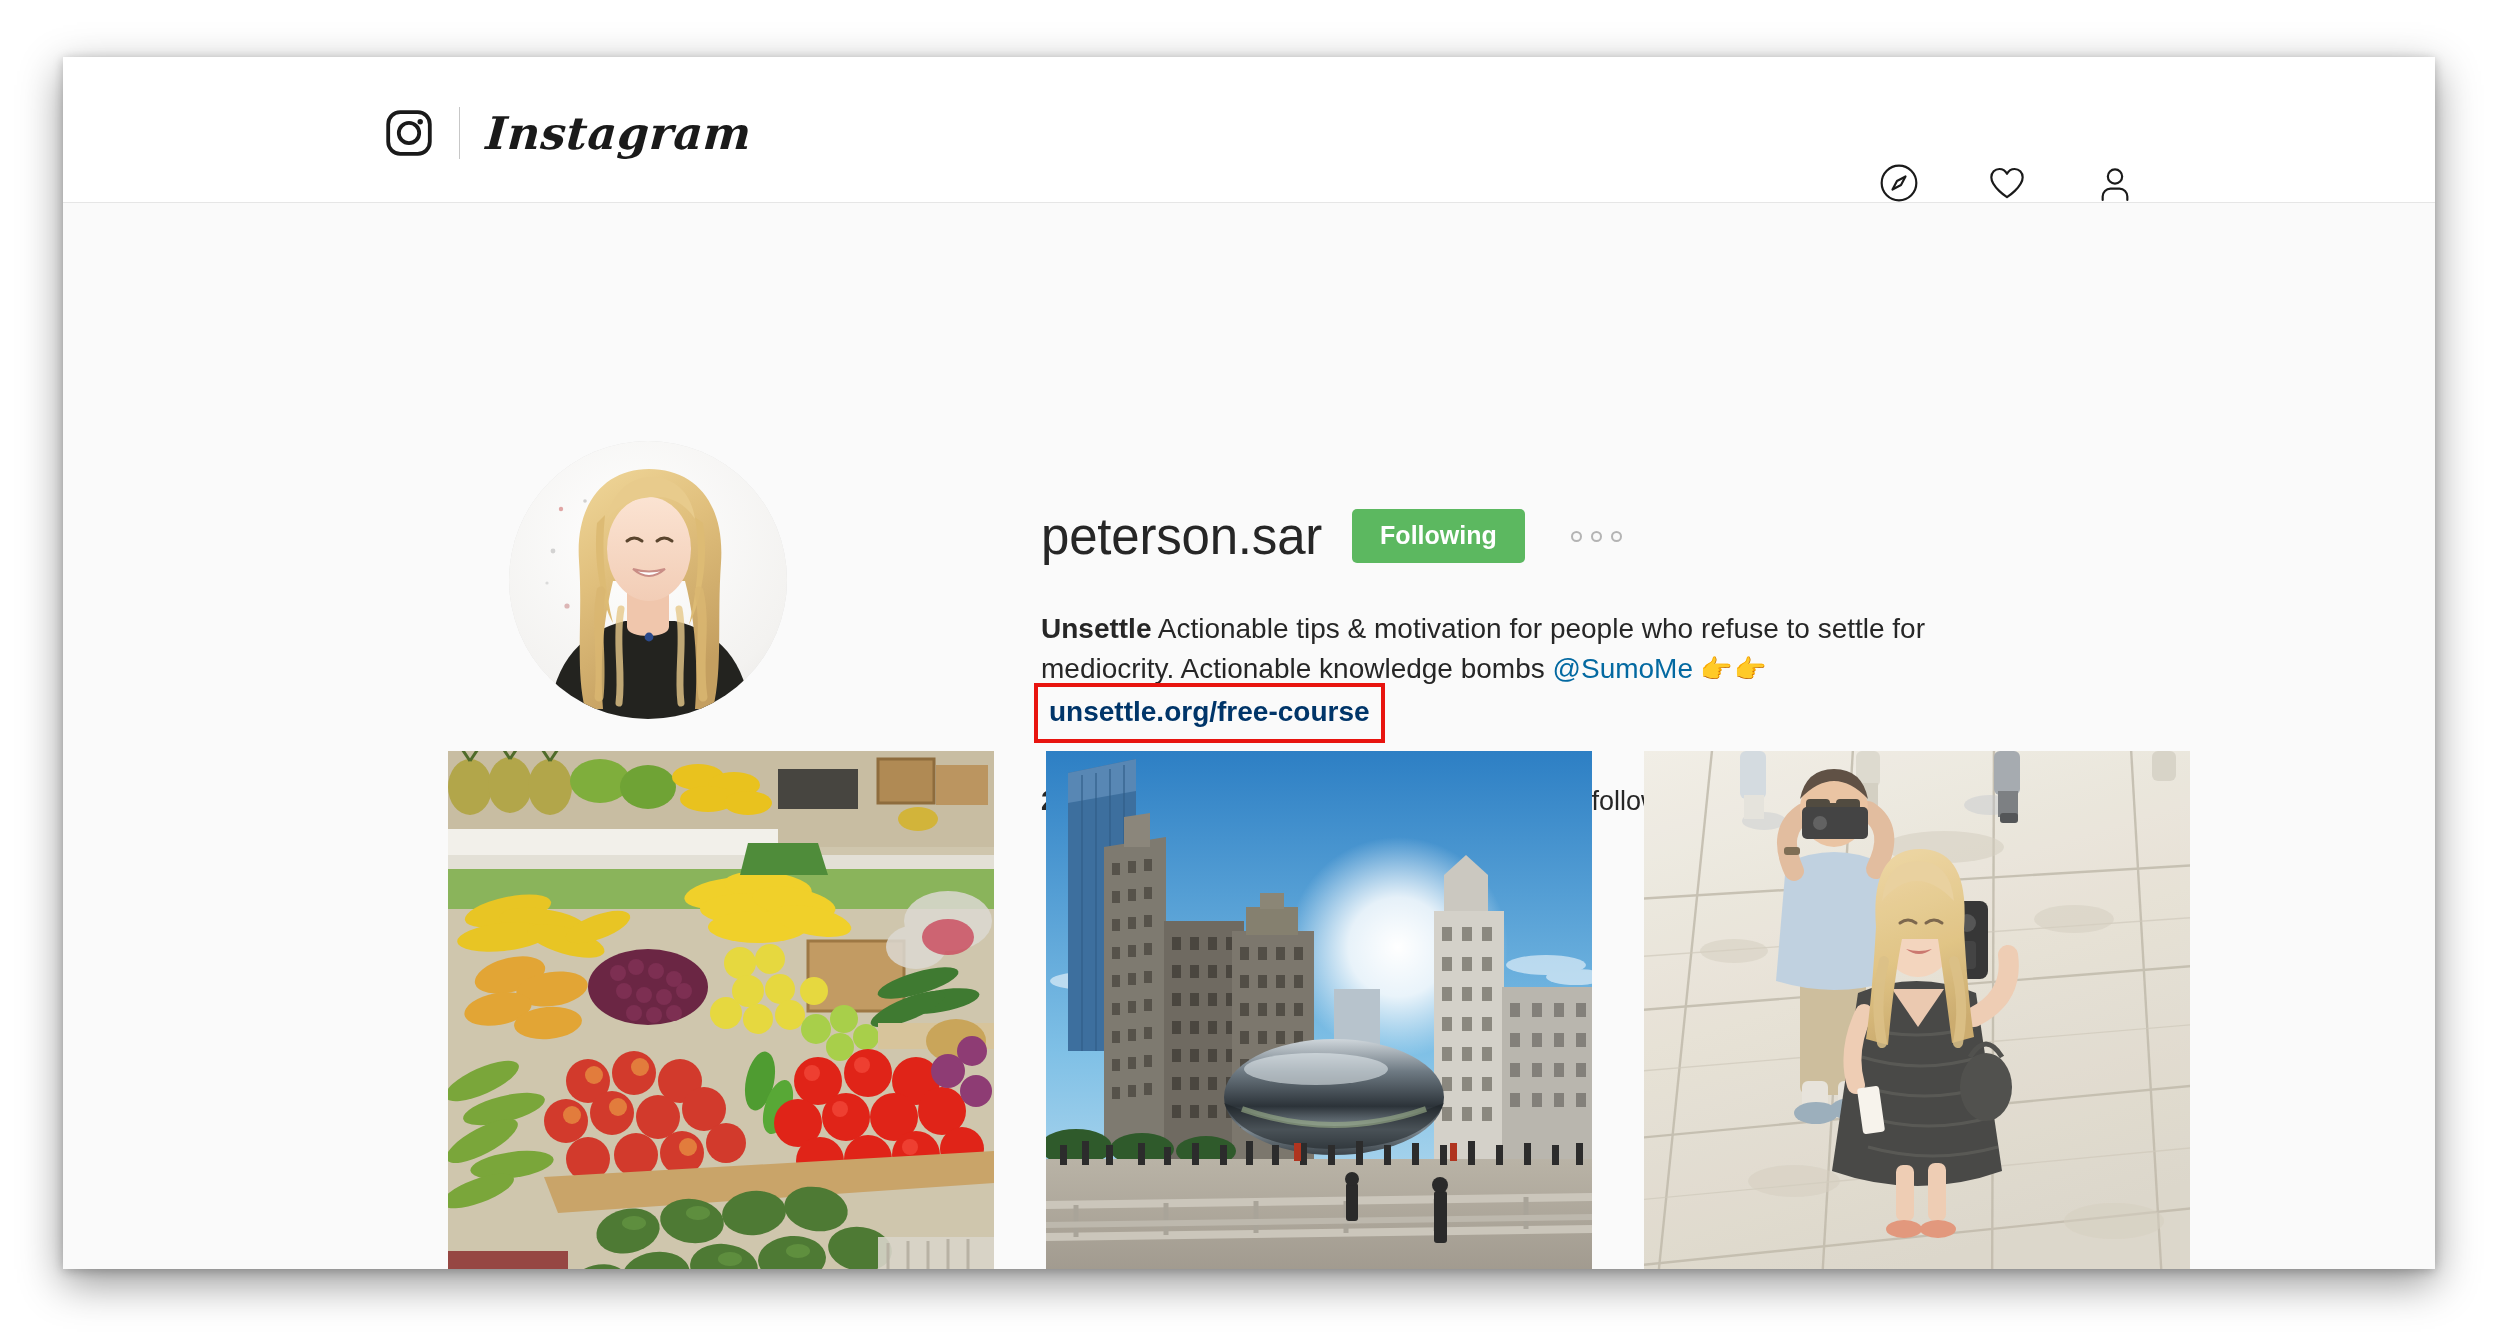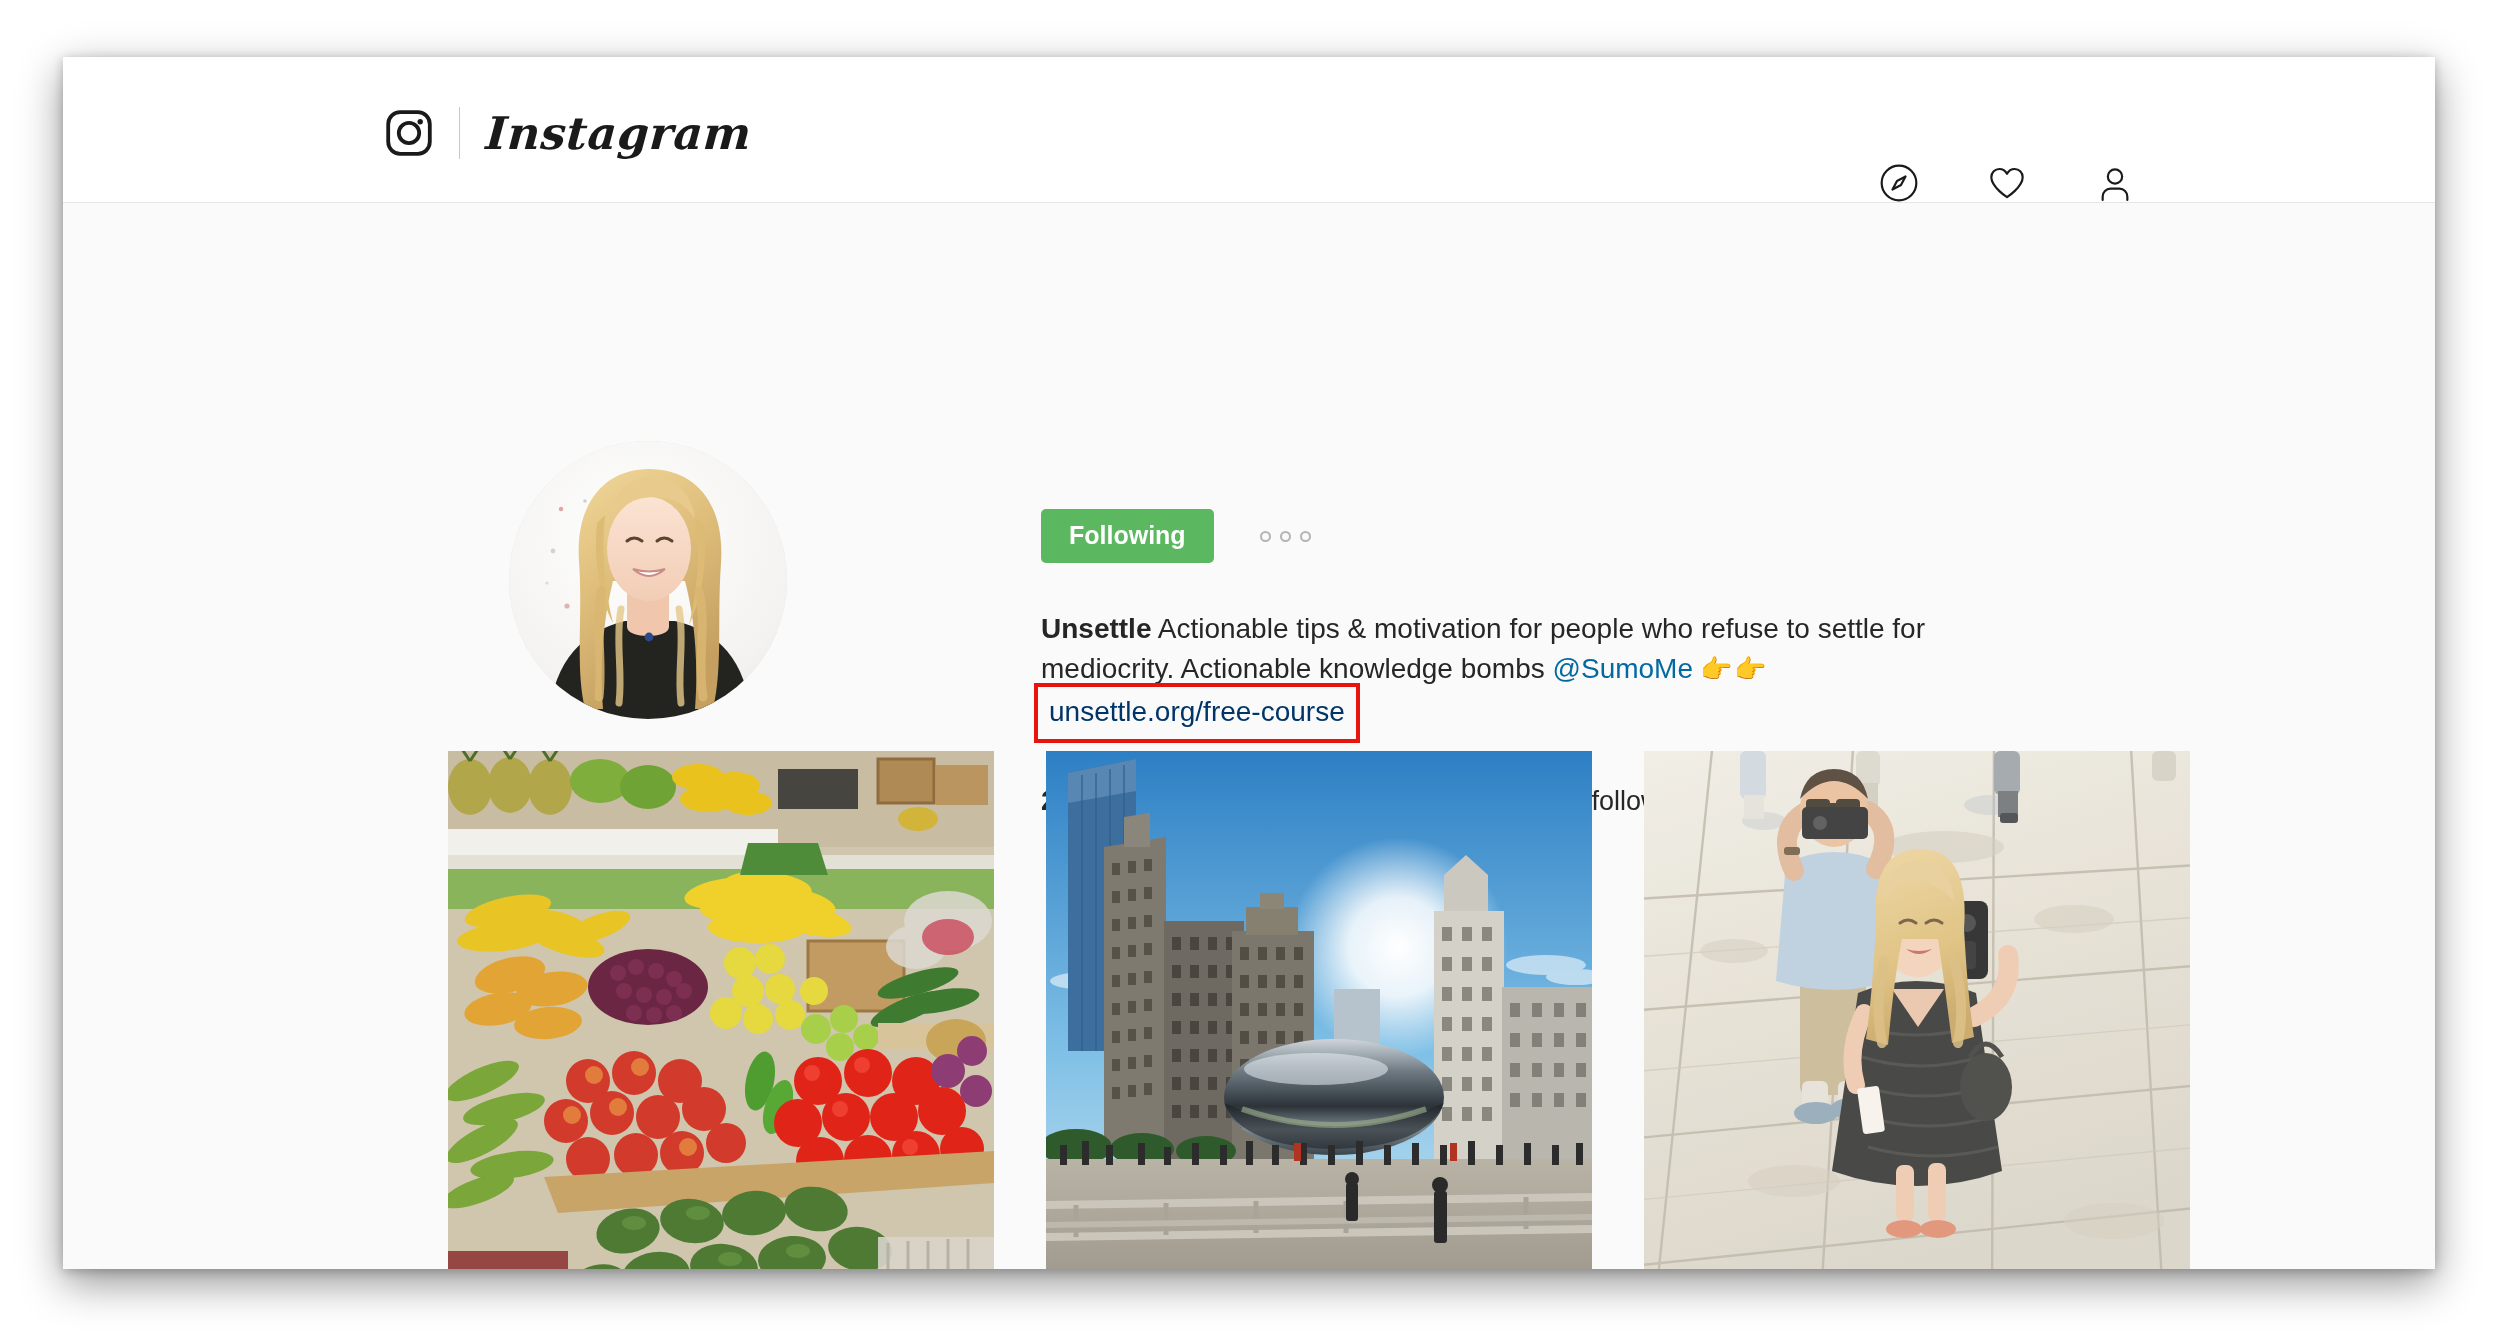--- a/index.html
+++ b/index.html
@@ -135,21 +135,21 @@
     font-size: 28px;
     line-height: 1.44;
     color: #262626;
     max-width: 1010px;
   }
   #bio b { font-weight: 700; margin-top: 36px; }
   .mention { color: #0369a1; }
   .emoji { font-size: 26px; letter-spacing: 1px; }
   #bio-link {
     color: #003569;
-    font-weight: 400;
+    font-weight: 700;
     text-decoration: none;
     cursor: pointer;
   }
   
   #link-wrap {
     position: relative;
     display: inline-block;
     padding: 2px 8px 4px;
     outline: 4px solid #e8140f;
     outline-offset: 3px;
@@ -267,20 +267,21 @@
 
         <path d="M124 128 q16 14 32 0 q-16 5 -32 0 z" fill="#ffffff" stroke="#c98d86" stroke-width="2"></path>
 
         <circle cx="140" cy="196" r="4.4" fill="#2b4a8b"></circle>
       </svg>
     </div>
 
     <div id="profile-meta">
 
       <div id="name-row">
+        <h1 id="username">peterson.sar</h1>
         <button id="follow-btn">Following</button>
         <div id="options-btn">
           <i></i>
           <i></i>
           <i></i>
         </div>
       </div>
 
       <div id="bio">
         <b>Unsettle</b><span> Actionable tips &amp; motivation for people who refuse to settle for</span>

